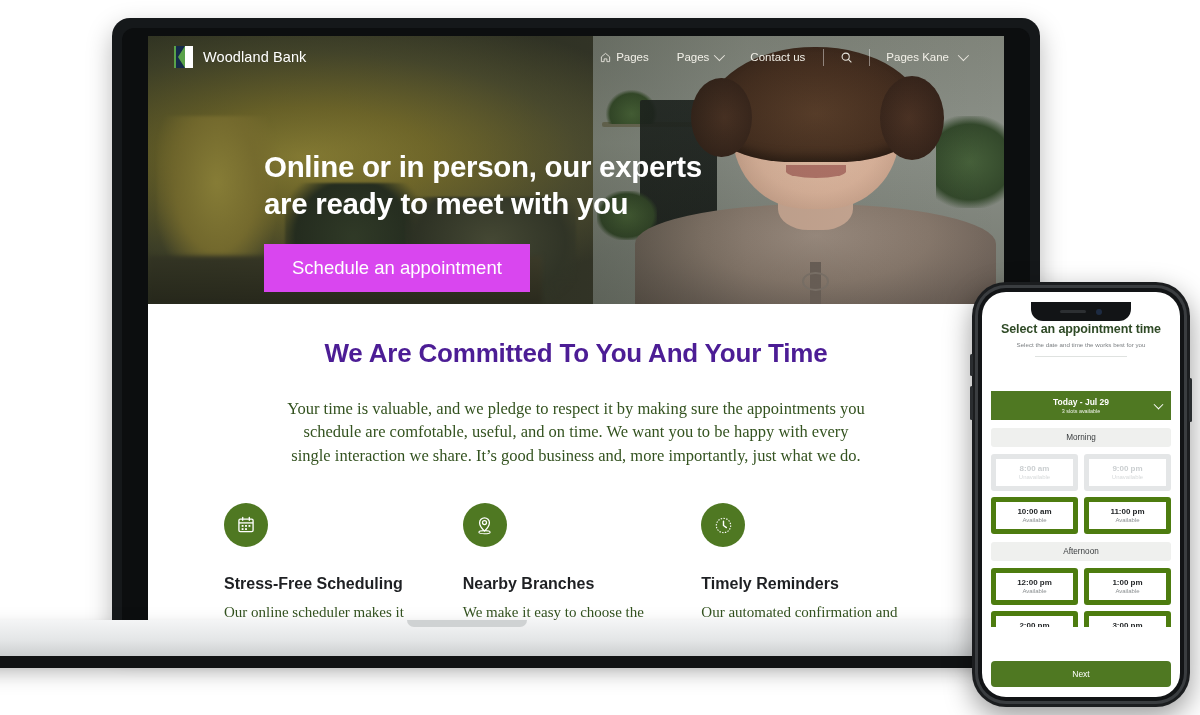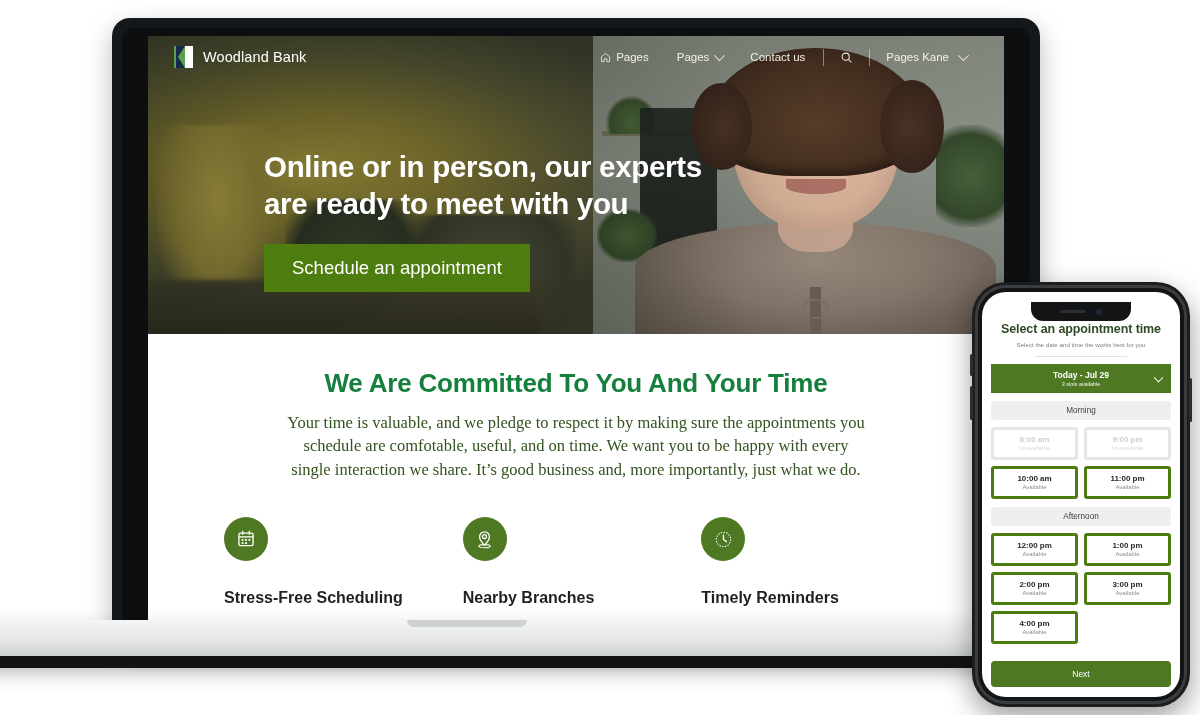--- a/index.html
+++ b/index.html
@@ -37,21 +37,21 @@
     position: absolute; left: 50%; transform: translateX(-50%);
     top: 0; width: 120px; height: 7px;
     background: #cfd2d3; border-radius: 0 0 7px 7px;
   }
   .laptop-foot {
     position: absolute; left: -112px; top: 656px; width: 1158px; height: 12px;
     background: #111314; border-radius: 0 0 8px 8px;
   }
 
   
-  .hero { position: relative; width: 856px; height: 298px; overflow: hidden; background:#4b4a3a; }
+  .hero { position: relative; width: 856px; height: 268px; overflow: hidden; background:#4b4a3a; }
   .hero-photo { position:absolute; inset:0; }
   .ph-bg { position:absolute; inset:0;
     background:
       radial-gradient(58% 70% at 18% 45%, #c8b347 0%, #9d8c36 26%, #5d5a38 56%, #3a3a2c 80%),
       linear-gradient(100deg, #6b6432 0%, #565434 28%, #4a4c40 52%, #5d6257 72%, #7c8279 100%);
   }
   .ph-wall { position:absolute; left:52%; top:0; width:48%; height:100%;
     background: linear-gradient(180deg, #8d9289 0%, #9aa099 40%, #7e837b 100%); opacity:.85; }
   .ph-door { position:absolute; left:57.5%; top:24%; width:9%; height:62%;
     background: linear-gradient(180deg,#1e2320,#141815); border-radius:2px; opacity:.9;}
@@ -119,50 +119,50 @@
   .nav-icon-btn { padding:0 12px; display:flex; align-items:center; }
   .chev { width:8px; height:8px; border-right:1.4px solid #e8e6de; border-bottom:1.4px solid #e8e6de;
     transform: rotate(45deg) translateY(-2px); }
   .user { color:#f2f0e8; font-size:11.5px; display:flex; align-items:center; gap:9px; padding:0 12px; }
 
   .hero-copy { position:absolute; left:76px; top:112px; z-index:5;margin-left:40px; }
   .hero-title { color:#fff; font-size:29.5px; font-weight:bold; line-height:1.26;
     letter-spacing:-.3px; max-width:440px; }
   .cta {
     margin-top:22px; display:inline-block;
-    background:#4d7c0f; color:#fff;
+    background:#d946ef; color:#fff;
     font-size:18.5px; padding:13px 28px; border:none; cursor:pointer;
     font-family:"Liberation Sans", sans-serif;
   }
 
   
   .content { padding:34px 0 0; background:#fff; }
-  .sec-title { text-align:center; font-size:26px; font-weight:bold; color:#15803d; letter-spacing:-.2px; }
-  .sec-body { margin:12px auto 0; max-width:586px; text-align:center;
+  .sec-title { text-align:center; font-size:26px; font-weight:bold; color:#4c1d95; letter-spacing:-.2px; }
+  .sec-body { margin:28px auto 0; max-width:586px; text-align:center;
     font-family:"Liberation Serif", serif; font-size:16.5px; line-height:1.42; color:#33521f; }
 
   .cards { display:flex; gap:12px; padding:36px 76px 0; }
   .card { width:274px; }
   .card-ico { width:44px; height:44px; border-radius:50%; background:#4f7822;
     display:flex; align-items:center; justify-content:center; }
   .card-h { margin-top:28px; font-size:16px; font-weight:bold; color:#1e2023; }
   .card-p { margin-top:9px; font-family:"Liberation Serif", serif; font-size:15px;
     line-height:1.45; color:#33521f; max-width:200px; }
 
   
   .phone { position:absolute; left:972px; top:282px; width:218px; height:425px; z-index:30; }
   .phone-body { position:absolute; inset:0; background:#1b1d1f; border-radius:34px;
     box-shadow: 0 10px 28px rgba(0,0,0,.40); }
   .phone-edge { position:absolute; left:3px; top:3px; right:3px; bottom:3px;
     background:#3a3d40; border-radius:31px; }
   .phone-edge2 { position:absolute; left:6px; top:6px; right:6px; bottom:6px;
     background:#121416; border-radius:28px; }
   .phone-screen { position:absolute; left:10px; top:10px; right:10px; bottom:10px;
     background:#fff; border-radius:24px; overflow:hidden;
-    display:flex; flex-direction:column; }
+    display:flex; flex-direction:column;gap:27px; }
   .notch { position:absolute; left:50%; transform:translateX(-50%); top:10px;
     width:100px; height:19px; background:#121416; border-radius:0 0 12px 12px; z-index:4;
     display:flex; align-items:center; justify-content:center; gap:10px; }
   .speaker { width:26px; height:3.5px; background:#2c2f32; border-radius:3px; }
   .cam { width:6px; height:6px; border-radius:50%; background:#1d2b42; }
   .btn-side { position:absolute; right:-2px; width:3px; background:#2a2d30; border-radius:2px; }
   .btn-side.a { top:96px; height:44px; }
   .btn-sideL { position:absolute; left:-2px; width:3px; background:#2a2d30; border-radius:2px; }
   .btn-sideL.a { top:72px; height:22px; }
   .btn-sideL.b { top:104px; height:34px; }
@@ -178,21 +178,21 @@
     position:relative; cursor:pointer; }
   .date-main { font-size:8.5px; font-weight:bold; }
   .date-sub { font-size:5.4px; opacity:.92; margin-top:1px; }
   .date-chev { position:absolute; right:9px; top:50%; width:7px; height:7px;
     border-right:1.4px solid #fff; border-bottom:1.4px solid #fff;
     transform: translateY(-70%) rotate(45deg); }
 
   .sec-band { margin-top:8px; background:#eff0ee; border-radius:3px; text-align:center;
     font-size:8.2px; color:#3a3d3f; padding:5px 0; }
   .slots { display:flex; flex-wrap:wrap; gap:6px; margin-top:7px; }
-  .slot { width:calc(50% - 3px); border:3px solid #4d7c0f; border-radius:3px;
+  .slot { width:calc(50% - 3px); border:5px solid #4d7c0f; border-radius:3px;
     text-align:center; padding:5px 0 6px; cursor:pointer; background:#fff; }
   .slot .t { font-size:8px; font-weight:bold; color:#1f2224; }
   .slot .s { font-size:6px; color:#8b8f91; margin-top:1px; }
   .slot.off { border-color:#e4e6e7; }
   .slot.off .t { color:#cbcfd1; }
   .slot.off .s { color:#d7dadb; }
 
   .p-foot { padding:7px 9px 10px; }
   .next-btn { width:100%; background:#4f7822; color:#fff; border:none; border-radius:4px;
     padding:8px 12px; font-size:8.5px; cursor:pointer; font-family:"Liberation Sans", sans-serif; }

